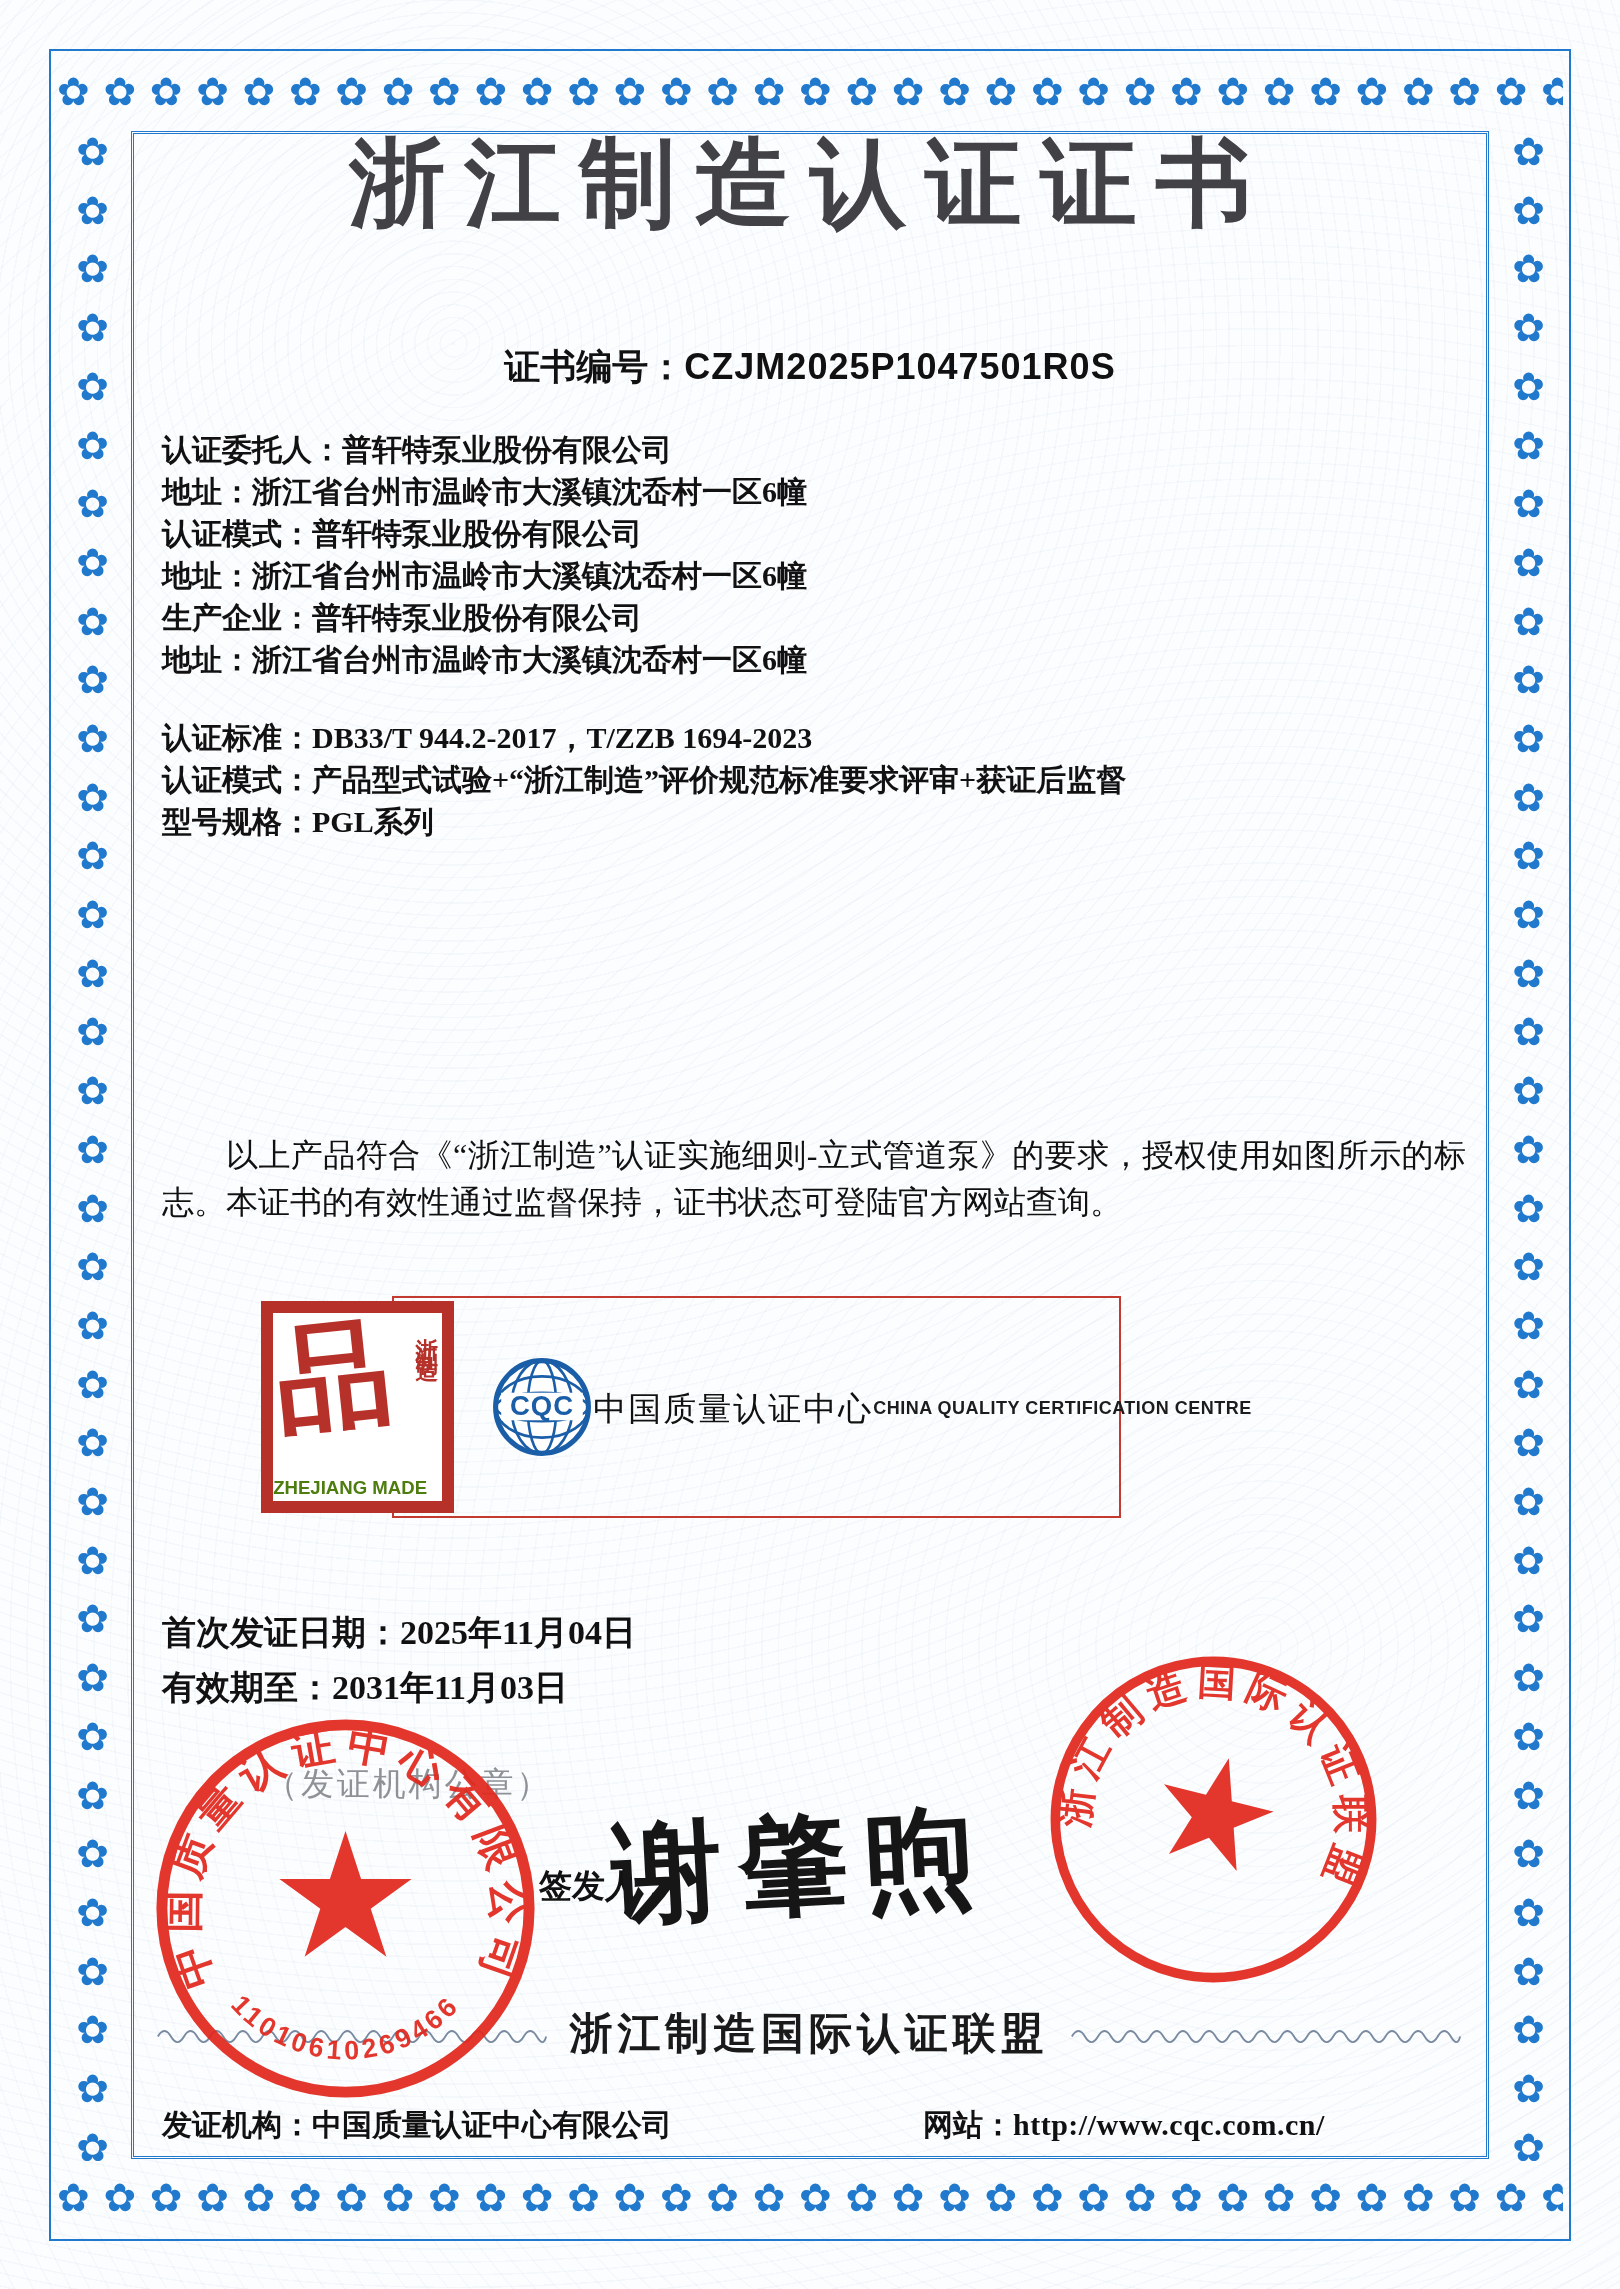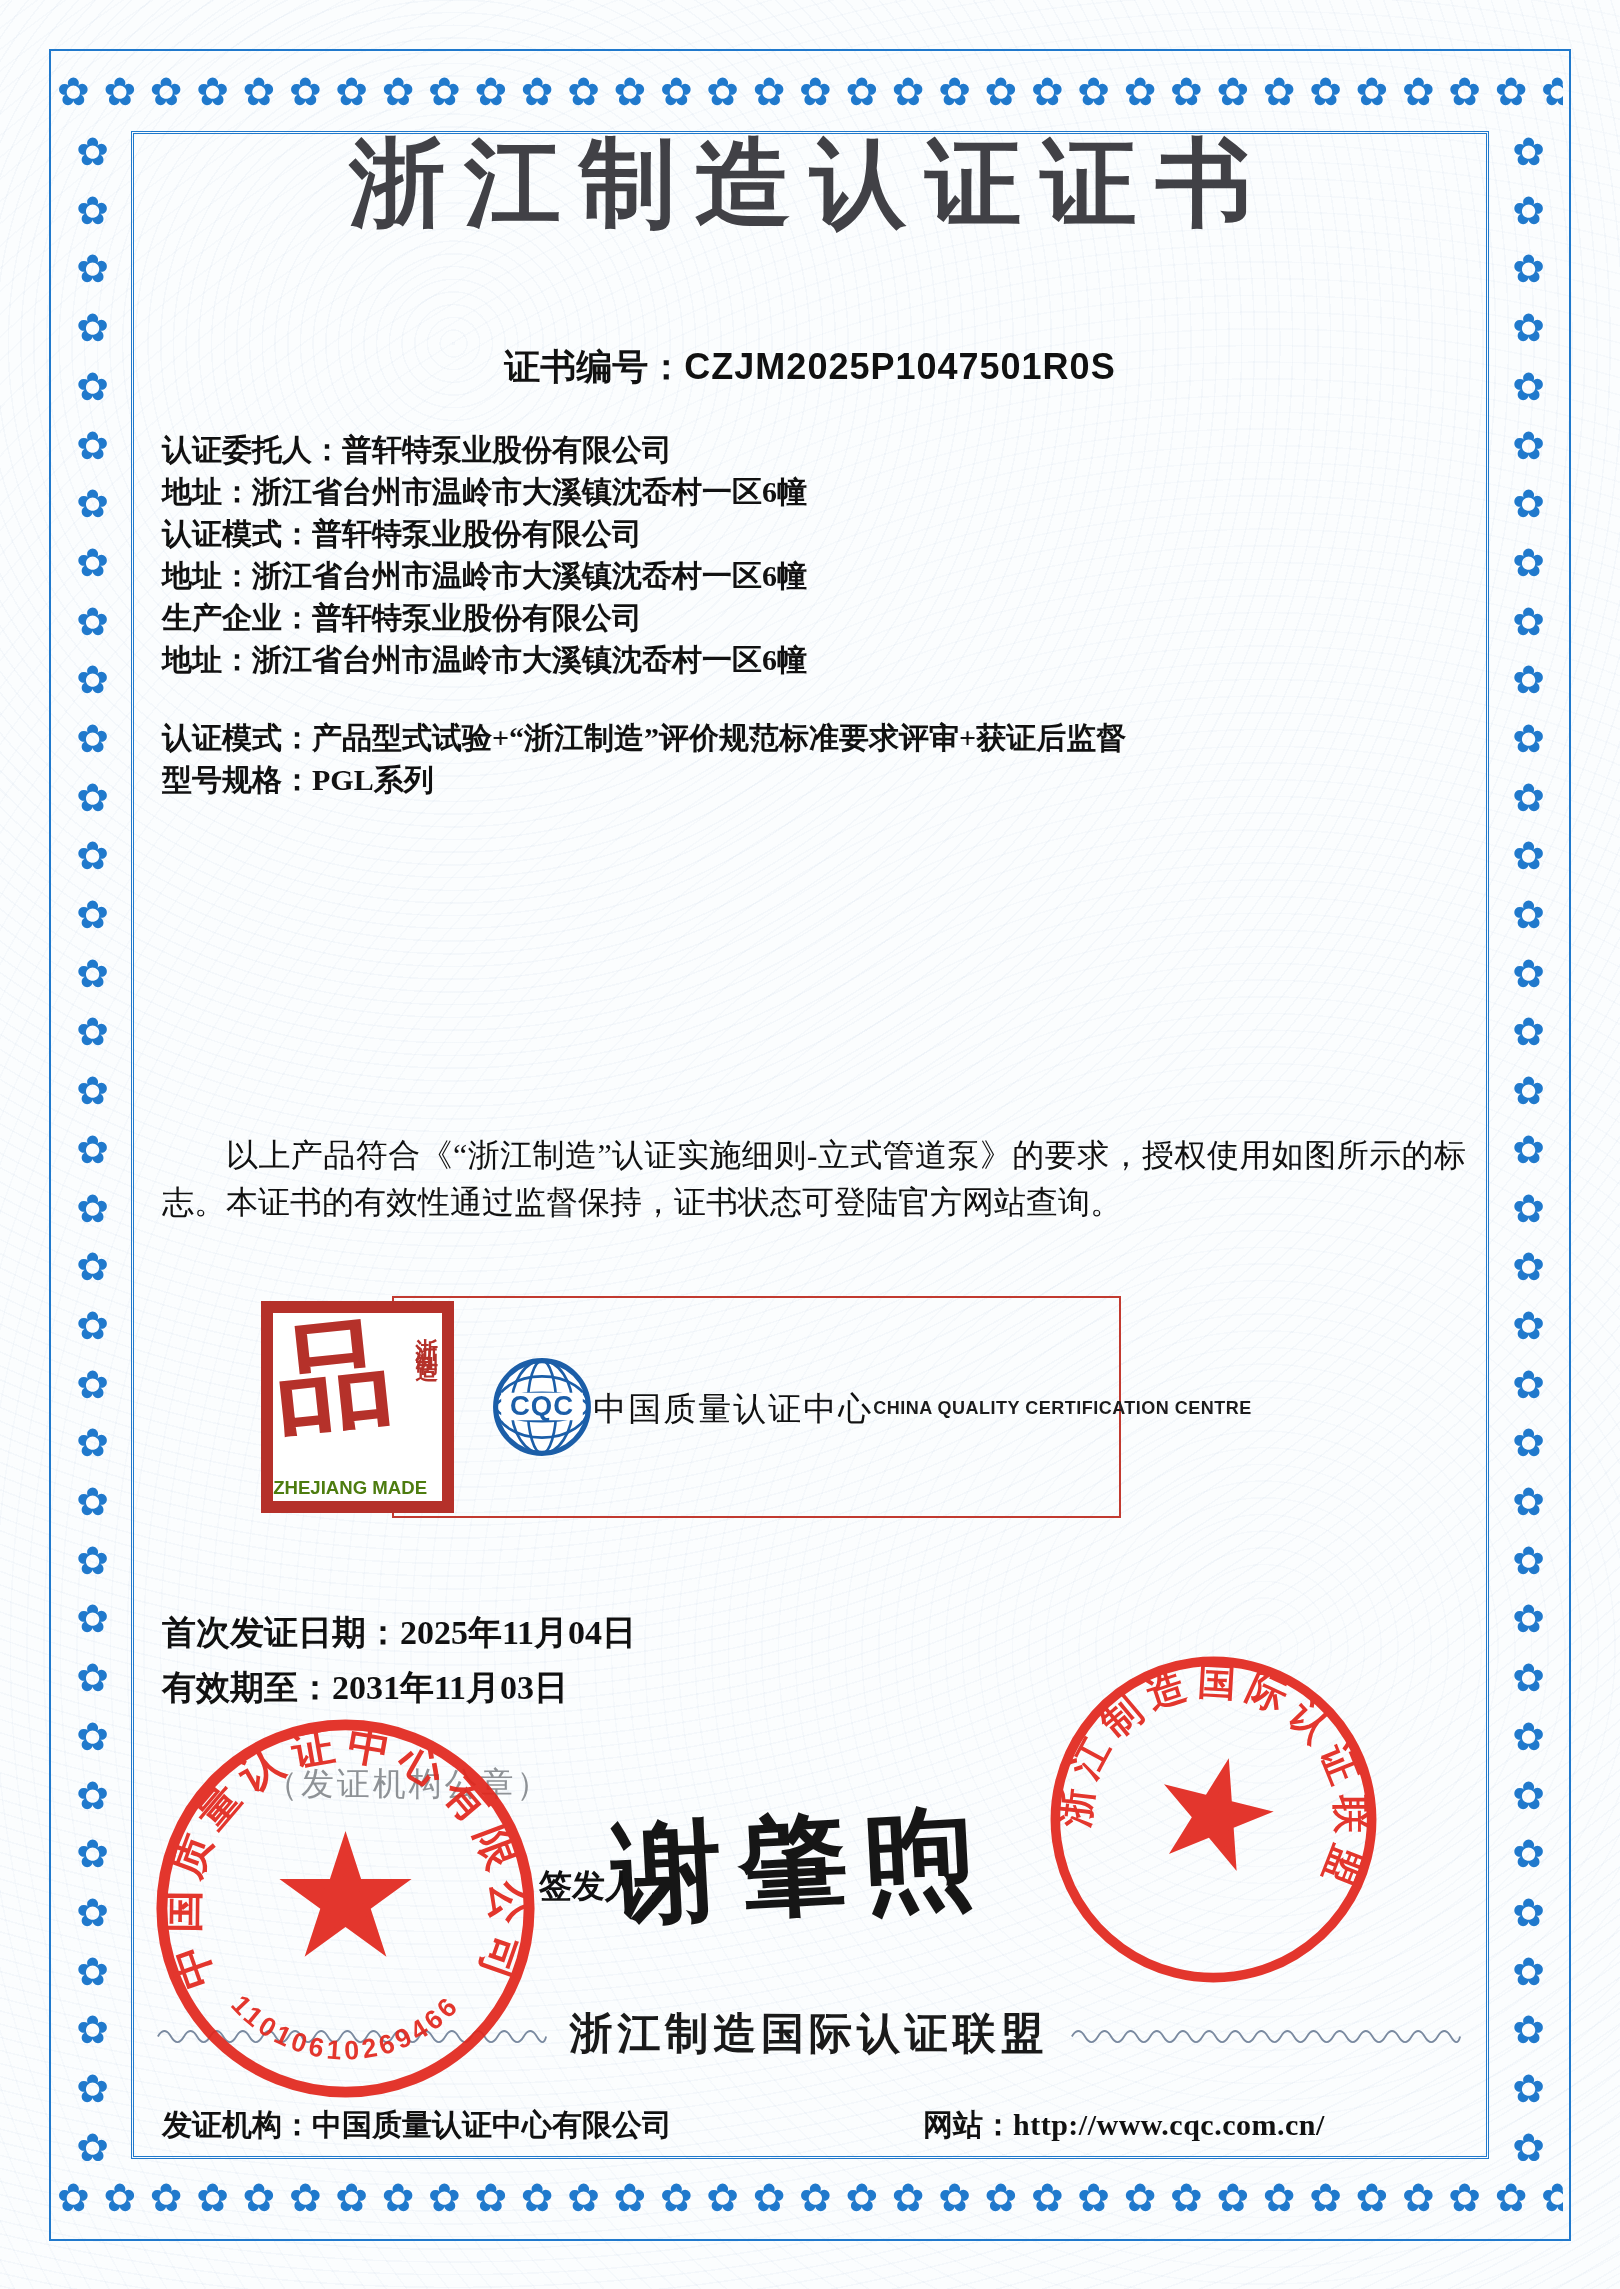--- a/index.html
+++ b/index.html
@@ -93,20 +93,21 @@
   <div class="info-block">
     <div class="line"><span>认证委托人：</span><span>普轩特泵业股份有限公司</span></div>
     <div class="line"><span>地址：</span><span>浙江省台州市温岭市大溪镇沈岙村一区6幢</span></div>
     <div class="line"><span>认证模式：</span><span>普轩特泵业股份有限公司</span></div>
     <div class="line"><span>地址：</span><span>浙江省台州市温岭市大溪镇沈岙村一区6幢</span></div>
     <div class="line"><span>生产企业：</span><span>普轩特泵业股份有限公司</span></div>
     <div class="line"><span>地址：</span><span>浙江省台州市温岭市大溪镇沈岙村一区6幢</span></div>
   </div>
 
   <div class="detail-block">
+    <div class="line"><span>认证标准：</span><span>DB33/T 944.2-2017，T/ZZB 1694-2023</span></div>
     <div class="line"><span>认证模式：</span><span>产品型式试验+“浙江制造”评价规范标准要求评审+获证后监督</span></div>
     <div class="line"><span>型号规格：</span><span>PGL系列</span></div>
   </div>
 
   <p class="statement">以上产品符合《“浙江制造”认证实施细则-立式管道泵》的要求，授权使用如图所示的标志。本证书的有效性通过监督保持，证书状态可登陆官方网站查询。</p>
 
   <div class="logo-box">
     <div class="zjm">
       <span class="mark">品</span>
       <span class="vtext">浙江制造</span>

